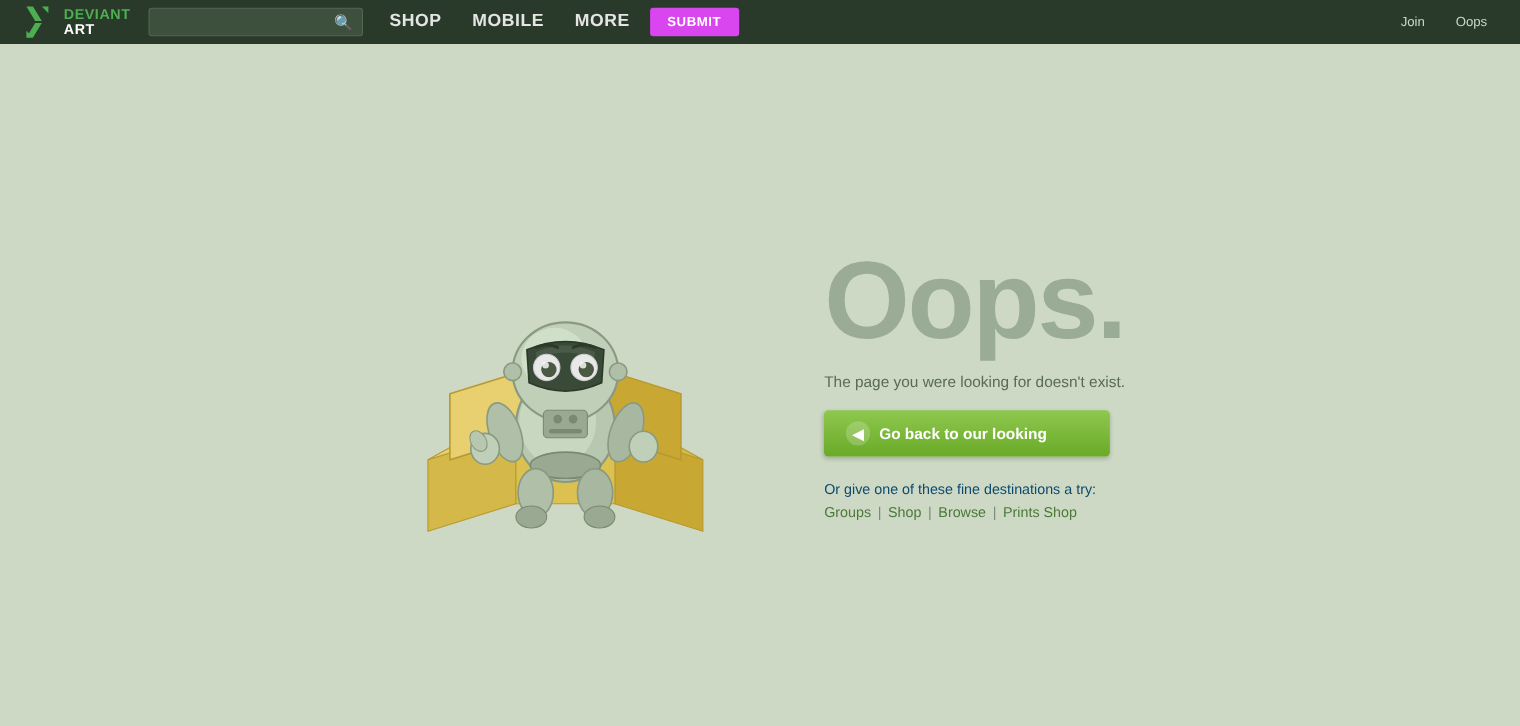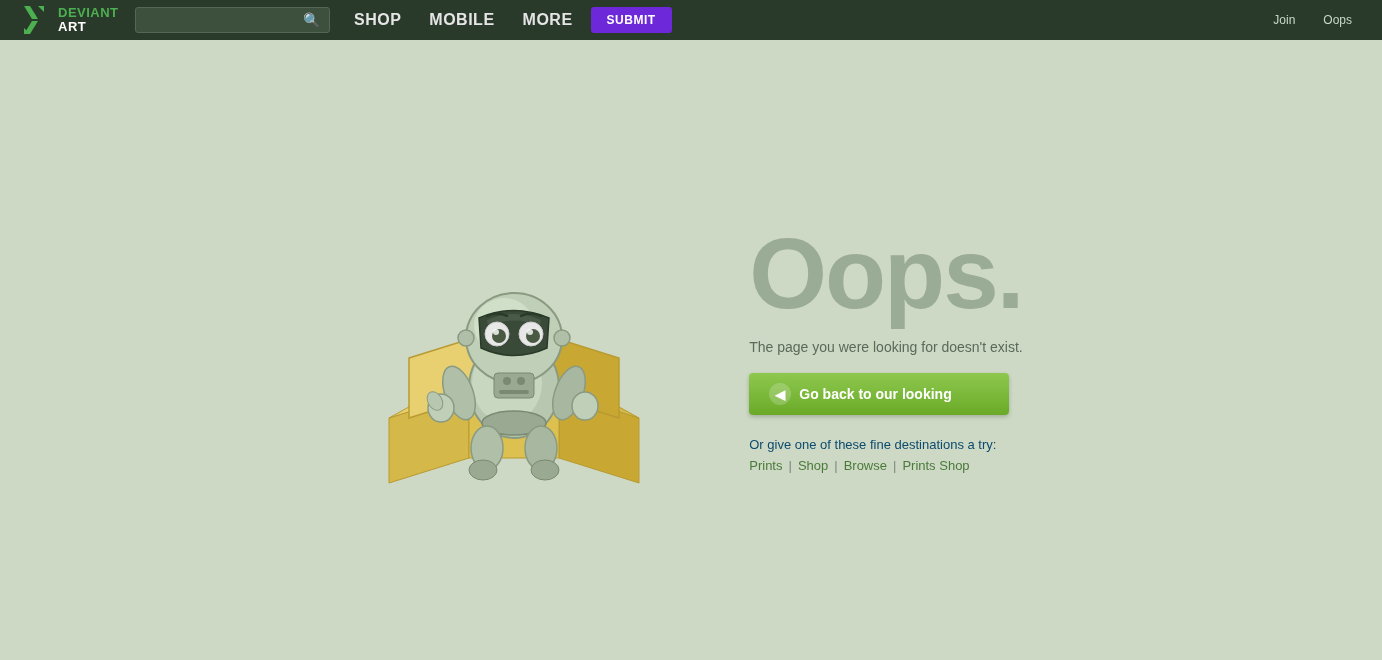--- a/index.html
+++ b/index.html
@@ -73,21 +73,21 @@
       font-weight: bold;
       text-decoration: none;
       padding: 0 14px;
       height: 44px;
       display: flex;
       align-items: center;
       letter-spacing: 0.5px;
       text-transform: uppercase;
     }
     .nav-submit {
-      background: #6d28d9;
+      background: #d946ef;
       color: #fff;
       font-size: 12px;
       font-weight: bold;
       text-decoration: none;
       padding: 6px 16px;
       border-radius: 3px;
       text-transform: uppercase;
       letter-spacing: 0.5px;
       margin-left: 4px;
     }
@@ -310,21 +310,21 @@
     <p class="error-description">The page you were looking for doesn't exist.</p>
 
     <a class="homepage-btn" href="#">
       <div class="homepage-btn-icon">◀</div>
       <span>Go back to our looking</span>
     </a>
 
     <p class="destinations-text">Or give one of these fine destinations a try:</p>
 
     <div class="destinations-links">
-      <a class="dest-link" href="#">Prints</a>
+      <a class="dest-link" href="#">Groups</a>
       <span class="dest-sep">|</span>
       <a class="dest-link" href="#">Shop</a>
       <span class="dest-sep">|</span>
       <a class="dest-link" href="#">Browse</a>
       <span class="dest-sep">|</span>
       <a class="dest-link" href="#">Prints Shop</a>
     </div>
   </div>
 
 </main>

